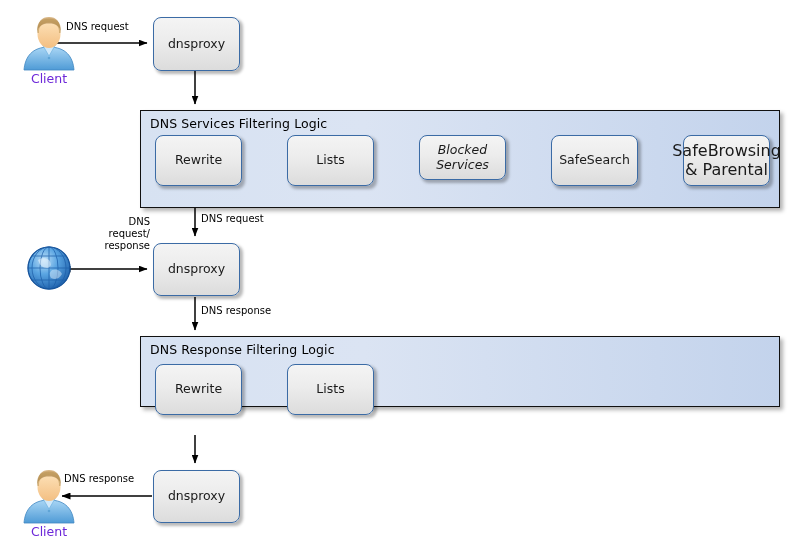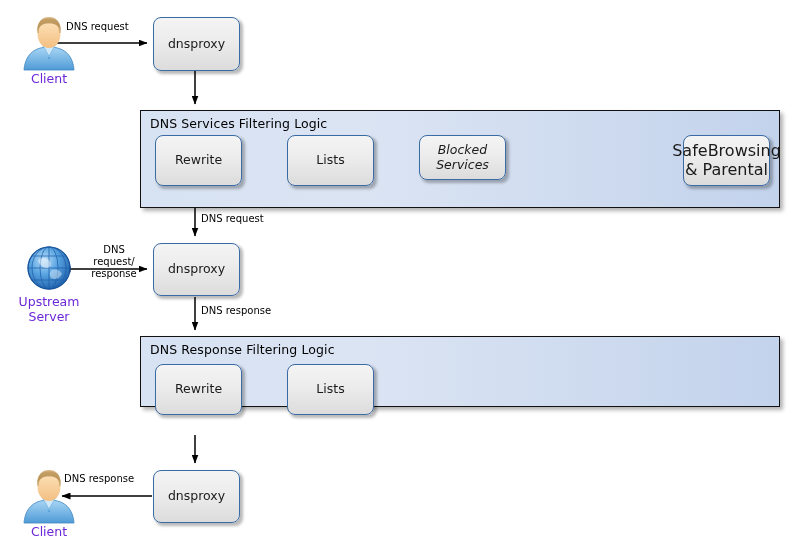--- a/index.html
+++ b/index.html
@@ -45,21 +45,21 @@
   #wires{position:absolute;left:0;top:0;width:797px;height:558px;pointer-events:none;}
 
   
   .elabel{
     position:absolute;
     font-size:10px;
     color:#000;
     white-space:pre-line;
     line-height:1.18;
   }
-  .elabel.center{text-align:center;margin-top:28px;}
+  .elabel.center{text-align:right;}
 
   
   .actor{position:absolute;}
   .actor .cap{
     position:absolute;
     left:50%;transform:translateX(-50%);
     font-size:12.5px;white-space:pre-line;text-align:center;line-height:1.18;
     color:#6d28d9;
   }
 </style>
@@ -145,22 +145,20 @@
         <ellipse cx="31" cy="28" rx="17" ry="21"></ellipse>
         <line x1="10" y1="28" x2="52" y2="28"></line>
         <path d="M13.5 16 H48.5"></path>
         <path d="M13.5 40 H48.5"></path>
         <line x1="31" y1="7" x2="31" y2="49"></line>
       </g>
       <path d="M20 20 q6 -4 11 0 q4 5 -1 8 q-7 1 -10 -8 Z" fill="#e8f3fc" opacity="0.55"></path>
       <path d="M34 30 q7 -2 10 4 q-4 7 -11 4 q-3 -5 1 -8 Z" fill="#e8f3fc" opacity="0.45"></path>
       <circle cx="31" cy="28" r="21" fill="none" stroke="#17549b" stroke-width="1.2"></circle>
     </svg>
-    <span class="cap" style="top:55px;">Upstream
-Server</span>
   </div>
 
   <div class="actor" style="left:18px;top:467px;width:62px;height:76px;">
     <svg width="62" height="58" viewBox="0 0 62 58">
       <path d="M31 33 C14 33 7 43 6 56 L56 56 C55 43 48 33 31 33 Z" fill="url(#shirtG)" stroke="#3f86c2" stroke-width="0.8"></path>
       <path d="M24 30 L31 42 L38 30 Z" fill="#cfe8fa" stroke="#6fb1e0" stroke-width="0.7"></path>
       <circle cx="31" cy="44" r="1.3" fill="#5ea4d6"></circle>
       <ellipse cx="31" cy="20" rx="11.5" ry="14" fill="url(#faceG)"></ellipse>
       <path d="M19.5 19 C19 7 24 3 31 3 C38 3 43 7 42.5 19 C42.5 12 38 9.5 31 9.5 C24 9.5 19.8 12 19.5 19 Z" fill="url(#hairG)"></path>
       <path d="M19.5 19 C18 11 21 4.5 31 4.5 C41 4.5 44 11 42.5 19 L41 19 C41.6 12.4 37.6 8.6 31 8.6 C24.4 8.6 20.4 12.4 21 19 Z" fill="#b8914f" opacity="0.55"></path>
@@ -174,20 +172,21 @@
 
   <div class="box" style="left:153px;top:470px;width:87px;height:53px;">dnsproxy</div>
 
   <div class="group" style="left:140px;top:110px;width:640px;height:98px;">
     <div class="group-title">DNS Services Filtering Logic</div>
   </div>
   <div class="box" style="left:155px;top:135px;width:87px;height:51px;">Rewrite</div>
   <div class="box" style="left:287px;top:135px;width:87px;height:51px;">Lists</div>
   <div class="box" style="left:419px;top:135px;width:87px;height:45px;font-style:italic;">Blocked
 Services</div>
+  <div class="box" style="left:551px;top:135px;width:87px;height:51px;">SafeSearch</div>
   <div class="box" style="left:683px;top:135px;width:87px;height:51px;font-size:16px;">SafeBrowsing
 &amp; Parental</div>
 
   <div class="group" style="left:140px;top:336px;width:640px;height:71px;">
     <div class="group-title">DNS Response Filtering Logic</div>
   </div>
   <div class="box" style="left:155px;top:364px;width:87px;height:51px;">Rewrite</div>
   <div class="box" style="left:287px;top:364px;width:87px;height:51px;">Lists</div>
 
   <div class="elabel" style="left:66px;top:21px;">DNS request</div>

